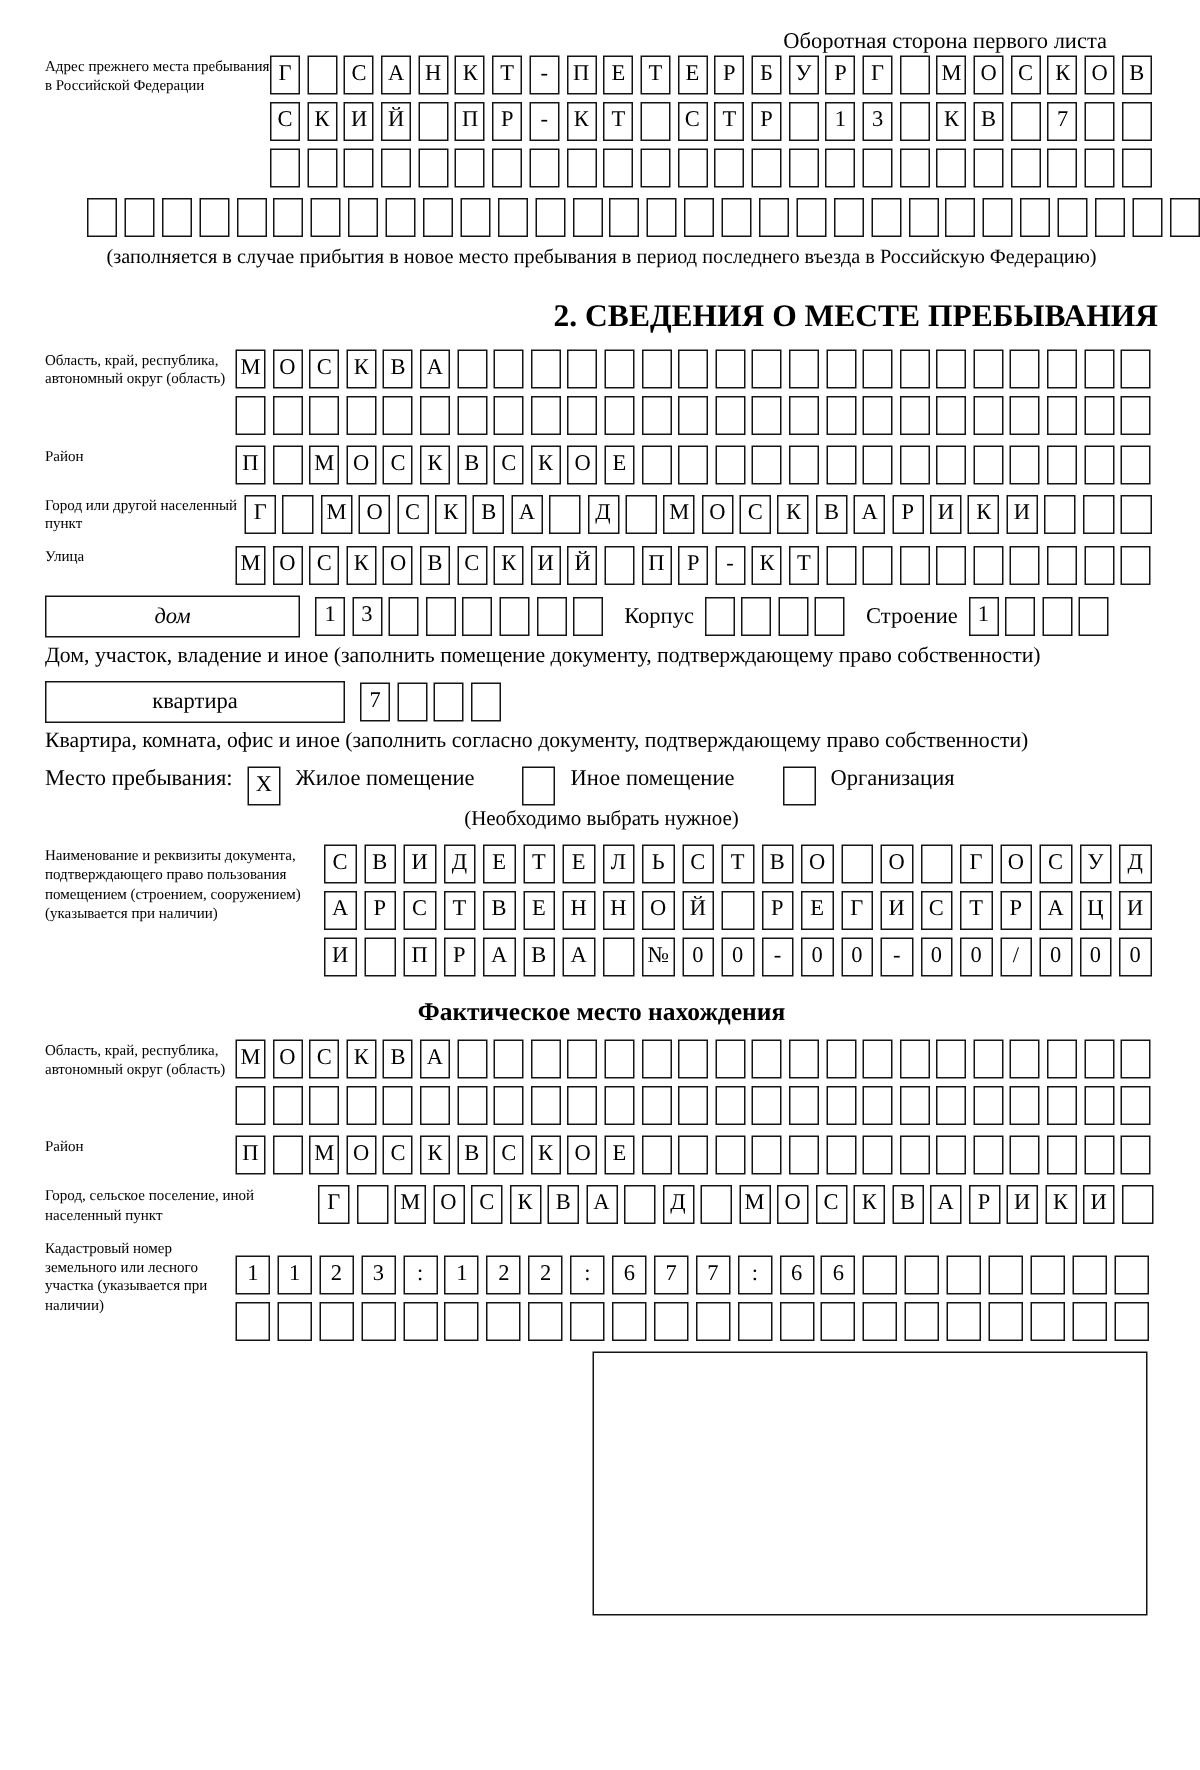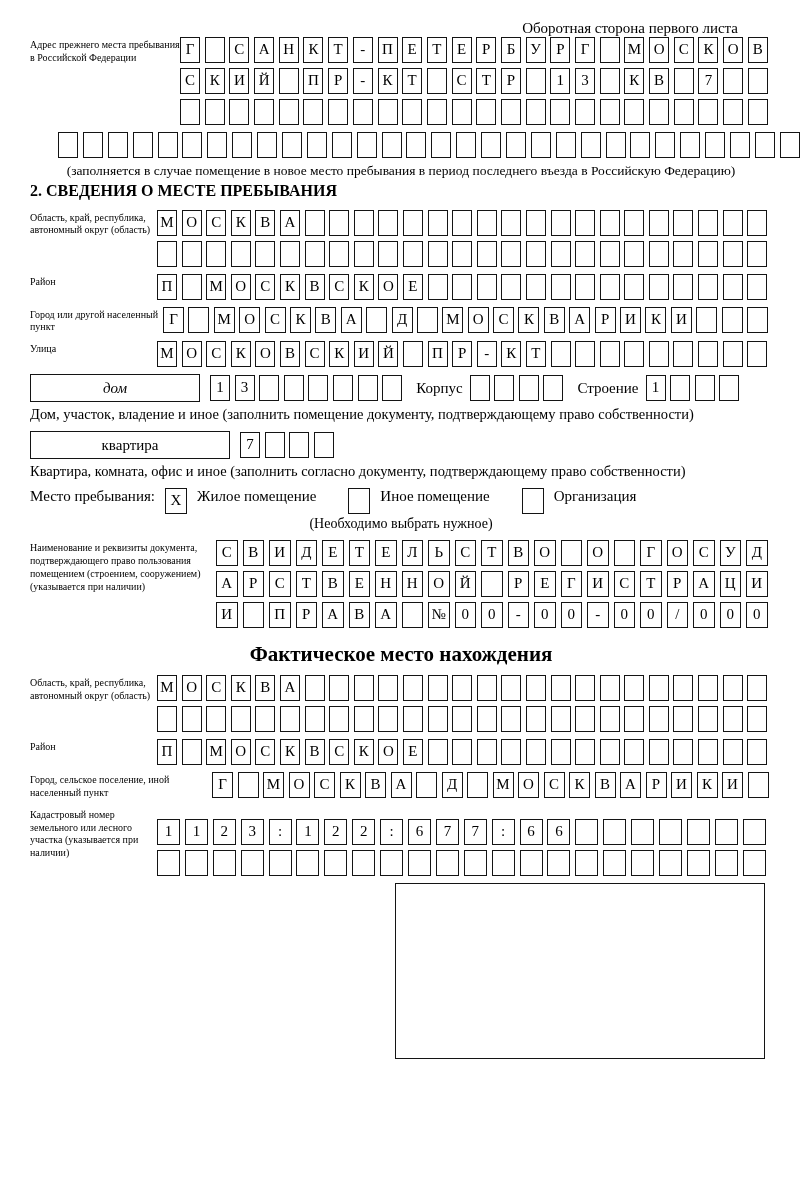--- a/index.html
+++ b/index.html
@@ -18,31 +18,31 @@
   .p24{gap:4.7px;}
   .p25{gap:4.6px;}
   .p30{gap:4.9px;margin:2px 0 4px 28px;}
   .p24w{gap:4.4px;} .p24w .cell{width:21px;}
   .p21{gap:5px;} .p21 .cell{width:21.5px;}
   .p22m{gap:4.5px;} .p22m .cell{width:21px;}
   .p22w{gap:4.9px;} .p22w .cell{width:23px;}
   .note{font-size:13.5px;line-height:1.3;}
   .center{text-align:center;}
   .lnote{font-size:14.5px;margin:2px 0 8px 0;}
-  .title{font-weight:bold;font-size:16px;text-align:left;margin:2px 0 10px 0;}
+  .title{font-weight:bold;font-size:21px;text-align:right;margin:18px 0 10px 0;}
   .bigbox{box-sizing:border-box;height:28px;border:1.6px solid #141414;flex:none;
           display:flex;align-items:center;justify-content:center;font-size:15px;}
   .houserow{display:flex;align-items:center;margin-bottom:4px;}
   .inline-label{font-size:15px;margin:0 7px 0 14px;flex:none;}
   .gap10{width:10px;flex:none;}
   .stayrow{display:flex;align-items:flex-start;margin:4px 0 2px 0;font-size:15px;}
   .stayrow .check{width:22px;margin:0 10px;}
   .stayrow .opt{margin-right:22px;}
   .subnote{font-size:14px;text-align:center;margin-bottom:8px;}
-  .act-title{font-weight:bold;font-size:21px;text-align:center;margin:14px 0 8px 0;}
+  .act-title{font-weight:bold;font-size:17px;text-align:center;margin:14px 0 8px 0;}
   .act-note{font-size:14px;text-align:center;line-height:1.45;margin-bottom:8px;}
   .cad-rows{margin-top:12px;}
   .stampwrap{margin-left:365px;width:400px;margin-top:6px;}
   .stampbox{box-sizing:border-box;width:370px;height:176px;border:1.6px solid #141414;margin-bottom:7px;}
 </style>
 </head>
 <body>
 
 <div class="page">
   <div class="back-note">Оборотная сторона первого листа</div>
@@ -157,21 +157,21 @@
         <span class="cell"></span>
         <span class="cell"></span>
         <span class="cell"></span>
         <span class="cell"></span>
         <span class="cell"></span>
         <span class="cell"></span>
         <span class="cell"></span>
         <span class="cell"></span>
         <span class="cell"></span>
       </div>
-    <div class="note center">(заполняется в случае помещение в новое место пребывания в период последнего въезда в Российскую Федерацию)</div>
+    <div class="note center">(заполняется в случае прибытия в новое место пребывания в период последнего въезда в Российскую Федерацию)</div>
 
     <div class="title">2. СВЕДЕНИЯ О МЕСТЕ ПРЕБЫВАНИЯ</div>
 
     <div class="field">
       <div class="label w127">Область, край, республика, автономный округ (область)</div>
       <div class="rows">
         <div class="cells p25">
             <span class="cell">М</span>
             <span class="cell">О</span>
             <span class="cell">С</span>

